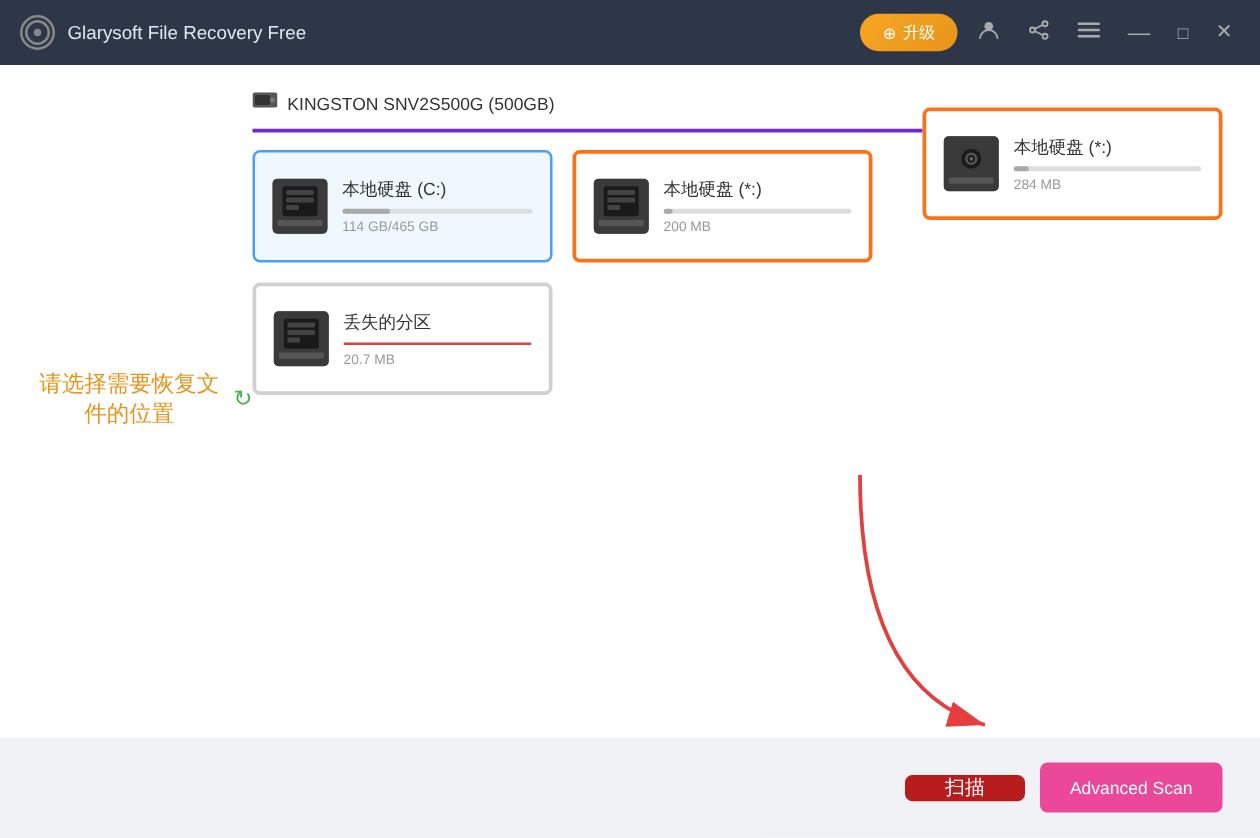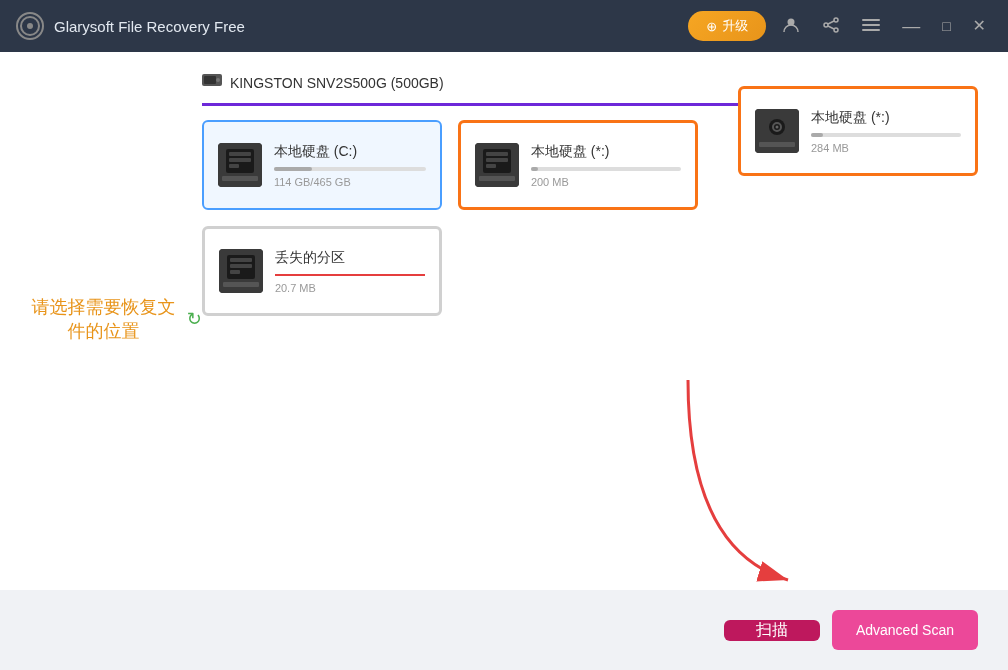--- a/index.html
+++ b/index.html
@@ -204,21 +204,21 @@
       flex-shrink: 0;
       display: flex;
       align-items: center;
       justify-content: flex-end;
       padding: 0 30px;
       gap: 12px;
       position: relative;
     }
 
     .scan-btn {
-      background: #be185d;
+      background: #b91c1c;
       color: white;
       border: none;
       border-radius: 6px;
       padding: 0 32px;
       font-size: 16px;
       cursor: pointer;
       font-family: inherit;
       font-weight: 500;
     }
 

